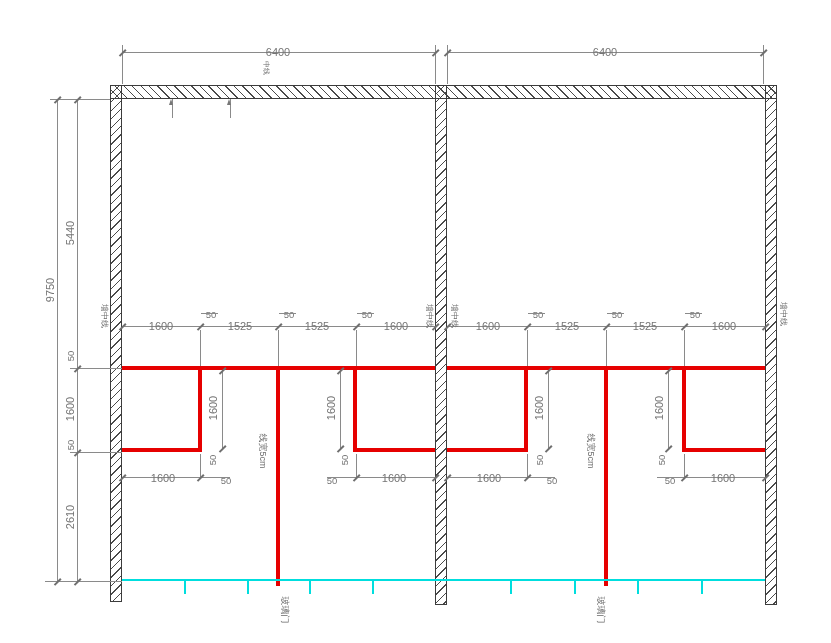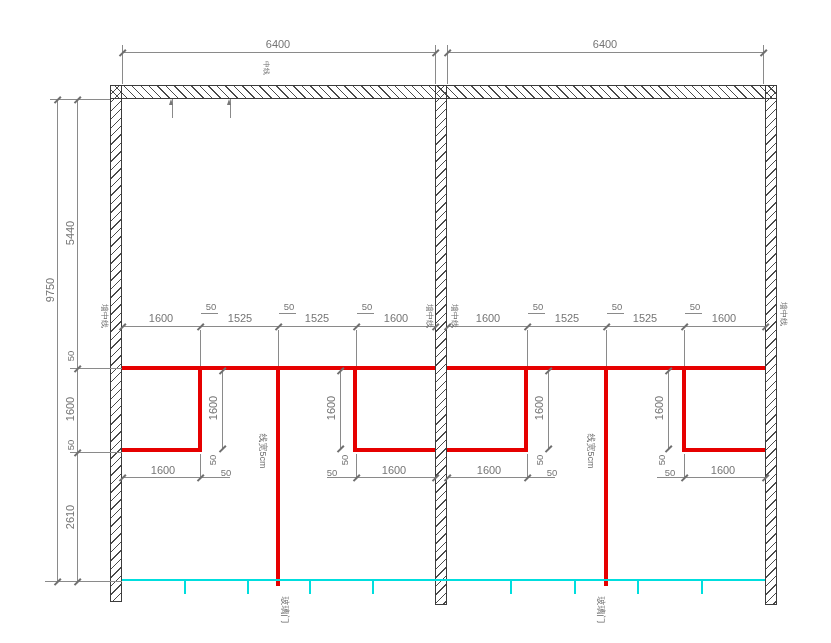--- a/index.html
+++ b/index.html
@@ -6,21 +6,21 @@
   .stage{position:relative;width:831px;height:643px;background:#fff;overflow:hidden;
          font-family:"Liberation Sans",sans-serif;}
   .ln{position:absolute;background:#8a8a8a;}
   .red{position:absolute;background:#e60000;}
   .cyan{position:absolute;background:#00dede;}
   .wallh{position:absolute;border:1px solid #3c3c3c;background:
      repeating-linear-gradient(45deg, transparent 0 5px, #4a4a4a 5px 6px);box-sizing:border-box;}
   .wallv{position:absolute;border:1px solid #3c3c3c;background:
      repeating-linear-gradient(135deg, transparent 0 5px, #4a4a4a 5px 6px);box-sizing:border-box;}
   .t{position:absolute;font-size:11px;color:#757575;white-space:nowrap;
-     transform:translate(-50%,-50%);}
+     transform:translate(-50%,-50%);margin-top:8px;}
   .tv{position:absolute;font-size:11px;color:#757575;white-space:nowrap;
      transform:translate(-50%,-50%) rotate(-90deg);}
   .ts{font-size:9.5px;}
   .tc{position:absolute;font-size:8px;color:#6a6a6a;white-space:nowrap;
      transform:translate(-50%,-50%) rotate(90deg);}
   .tk{position:absolute;width:9px;height:1.5px;background:#6f6f6f;transform:rotate(-45deg);}
   .ct{position:absolute;width:2px;height:14px;background:#00dede;}
   .ar{position:absolute;width:0;height:0;border-left:2.5px solid transparent;
       border-right:2.5px solid transparent;border-bottom:6px solid #777;}
 </style>

